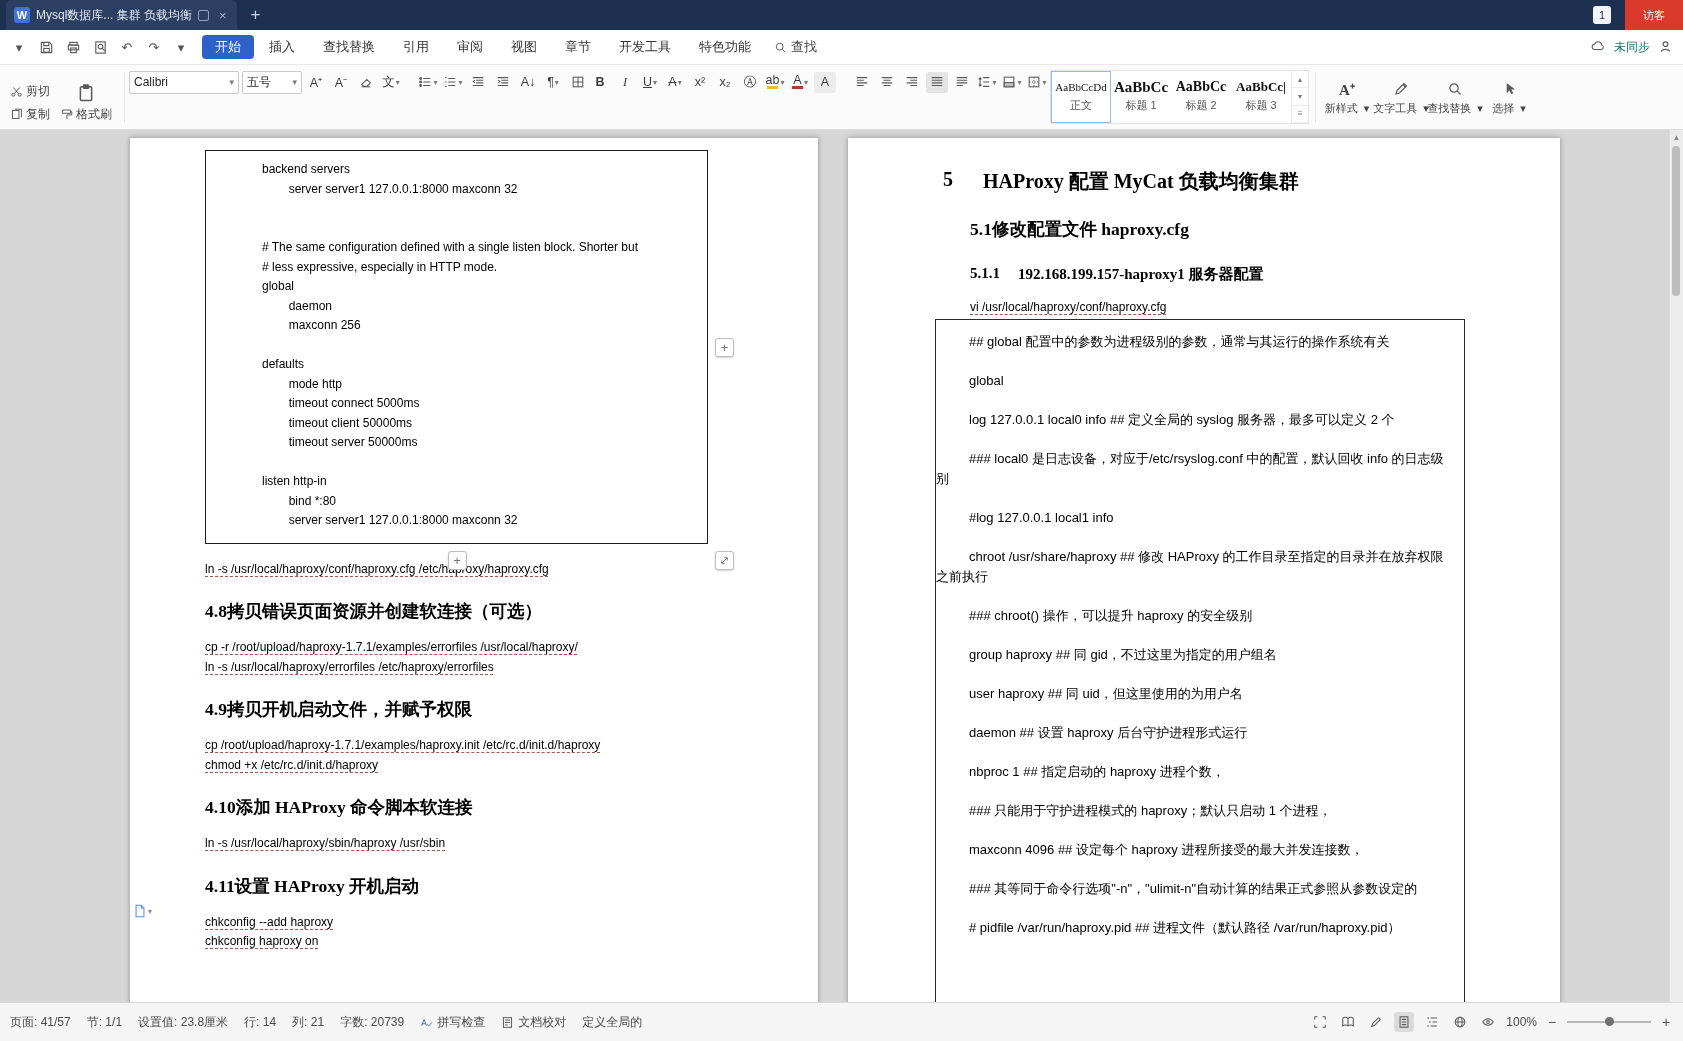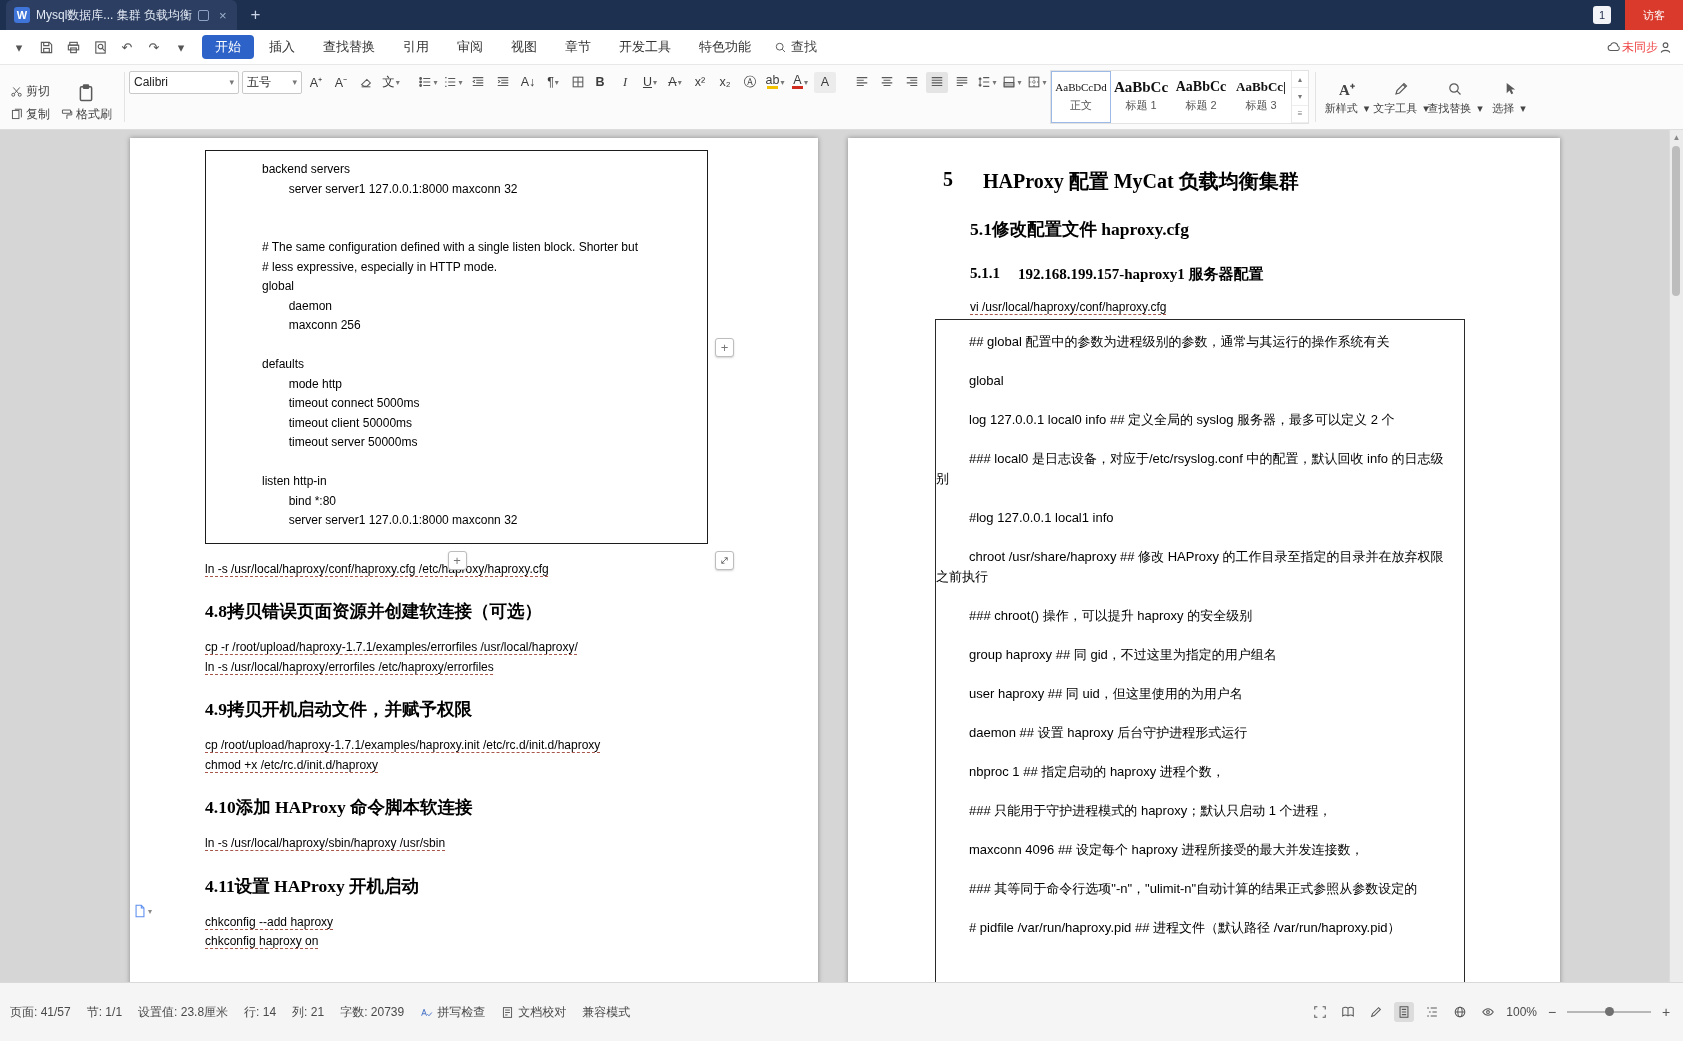--- a/index.html
+++ b/index.html
@@ -23,21 +23,21 @@
          display:flex;align-items:center;justify-content:center;padding:0 6px;}
 
   
   .menubar{height:34px;background:#fff;border-bottom:1px solid #e8e8e8;display:flex;align-items:center;flex:none;}
   .quick-icons{display:flex;align-items:center;gap:9px;padding:0 12px 0 10px;color:#555;}
   .qa-btn{width:18px;height:18px;display:flex;align-items:center;justify-content:center;font-size:13px;color:#555;}
   .menus{display:flex;align-items:center;gap:2px;}
   .menu-item{padding:3px 13px;font-size:13px;color:#333;border-radius:4px;white-space:nowrap;}
   .menu-item.active{background:#2d63c8;color:#fff;}
   .menu-search{display:flex;align-items:center;gap:4px;font-size:13px;color:#444;padding:3px 10px;}
-  .mb-right{margin-left:auto;display:flex;align-items:center;padding-right:10px;color:#ef4444;font-size:12px;}
+  .mb-right{margin-left:auto;display:flex;align-items:flex-start;gap:8px;padding-right:10px;color:#0f766e;font-size:12px;}
 
   
   .toolbar{height:58px;background:#fbfbfc;border-bottom:1px solid #ddd;display:flex;align-items:stretch;
            padding:3px 6px 3px 0;flex:none;}
   .tsep{width:1px;background:#e3e3e3;margin:4px 4px;}
   .clip{display:flex;gap:6px;padding:4px 6px 2px 8px;margin-top:10px;}
   .clip-col{display:flex;flex-direction:column;justify-content:space-between;}
   .clip-item{font-size:12px;color:#444;display:flex;align-items:center;gap:3px;padding:1px 2px;}
   .fontblock{display:flex;flex-direction:row;justify-content:space-between;padding:2px 0;}
   .trow{display:flex;align-items:center;gap:3px;height:24px;}
@@ -101,21 +101,21 @@
   .cfg-box{border:1px solid #2a2a2a;margin-left:-8px;width:530px;min-height:780px;box-sizing:border-box;
            padding:12px 10px 0 0;}
   .cfg-line{font-size:13px;line-height:20px;margin-bottom:19px;text-indent:33px;color:#000;}
 
   .vscroll{position:absolute;right:0;top:0;bottom:0;width:13px;background:#ececec;border-left:1px solid #dcdcdc;}
   .vscroll .arrow{height:14px;display:flex;align-items:center;justify-content:center;font-size:8px;color:#888;}
   .vthumb{position:absolute;top:16px;left:2px;width:8px;height:150px;background:#bdbdbd;border-radius:4px;}
 
   
   .statusbar{height:30px;background:#f5f5f5;border-top:1px solid #d9d9d9;display:flex;align-items:center;
-             font-size:12px;color:#4a4a4a;padding:14px 10px;gap:16px;flex:none;}
+             font-size:12px;color:#4a4a4a;padding:4px 10px;gap:16px;flex:none;}
   .st-item{display:flex;align-items:center;gap:4px;white-space:nowrap;}
   .st-right{margin-left:auto;display:flex;align-items:center;gap:8px;}
   .vbtn{width:20px;height:20px;display:flex;align-items:center;justify-content:center;border-radius:3px;}
   .vbtn.active{background:#dcdcdc;}
   .zoom-track{width:84px;height:2px;background:#b7b7b7;position:relative;}
   .zoom-thumb{position:absolute;left:38px;top:-4px;width:9px;height:9px;border-radius:50%;background:#707070;}
   .zbtn{font-size:14px;color:#555;width:14px;text-align:center;}
 </style>
 </head>
 <body>
@@ -549,21 +549,21 @@
         </svg>
       <span>拼写检查</span>
     </div>
     <div class="st-item">
       <svg class="ico" width="13" height="13" viewBox="0 0 16 16">
           <rect x="3" y="2" width="10" height="12"></rect>
           <path d="M5 5h6M5 8h6M5 11h3"></path>
         </svg>
       <span>文档校对</span>
     </div>
-    <div class="st-item">兼容模式</div>
+    <div class="st-item">定义全局的</div>
 
     <div class="st-right">
       <span class="vbtn">
         <svg class="ico" width="14" height="14" viewBox="0 0 16 16">
             <path d="M2 5V2h3M11 2h3v3M14 11v3h-3M5 14H2v-3"></path>
           </svg>
       </span>
       <span class="vbtn">
         <svg class="ico" width="14" height="14" viewBox="0 0 16 16">
             <path d="M8 3.5C6.5 2.5 3.5 2.5 2 3.5v9c1.5-1 4.5-1 6 0 1.5-1 4.5-1 6 0v-9c-1.5-1-4.5-1-6 0z"></path>

